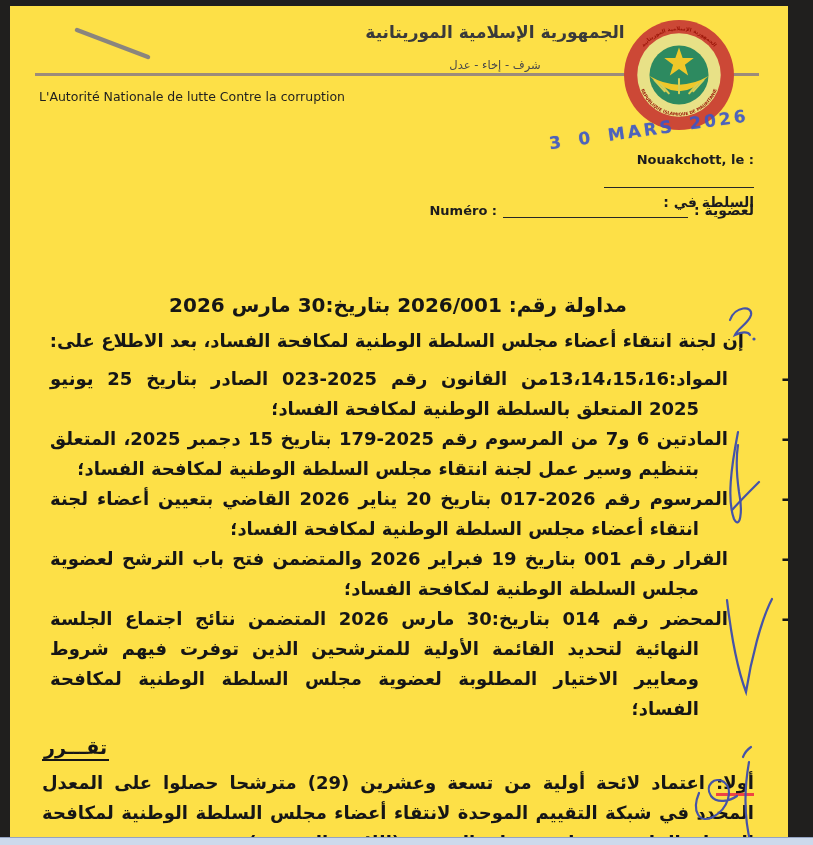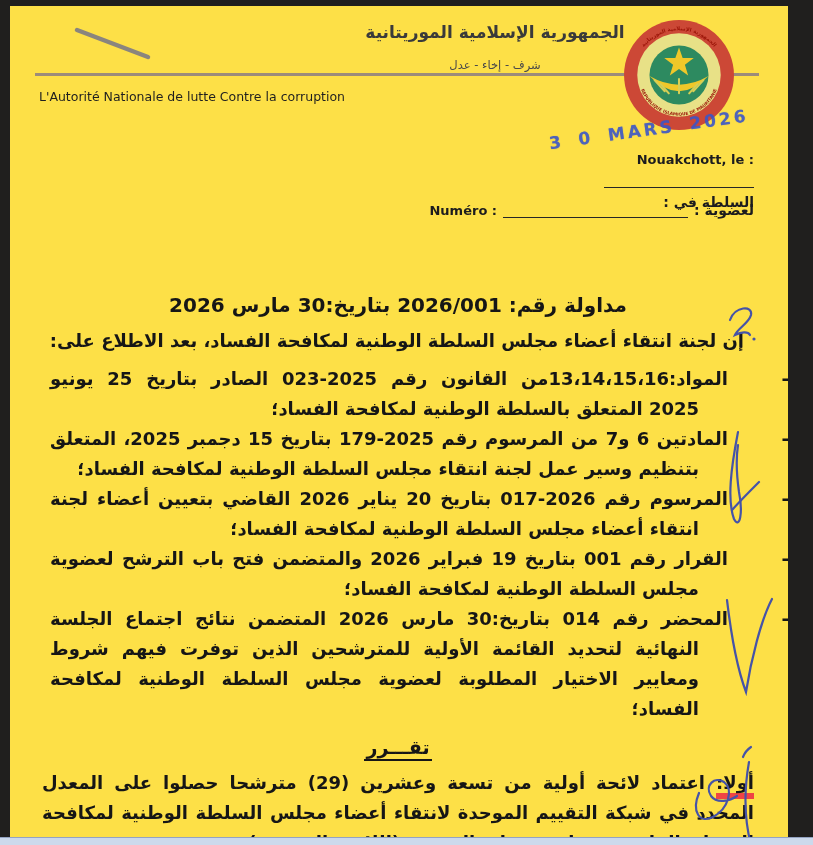--- a/index.html
+++ b/index.html
@@ -49,24 +49,24 @@
   .doc-body {
     position:absolute; left:32px; right:34px; top:282px;
     direction:rtl; color:#161616;
     font-size:18px; font-weight:bold; line-height:30px;
   }
   .doc-title { text-align:center; font-size:20px; line-height:34px; margin-bottom:4px; }
   .doc-intro { text-align:right; padding-right:10px; margin-bottom:8px; }
   .doc-list { list-style:none; }
   .doc-list li { padding-right:55px; text-indent:-45px; padding-left:8px; text-align:justify; }
   .dash { display:inline-block; margin-left:16px; }
-  .decision-heading { text-align:center; margin:8px 0 6px 0; font-size:19px; }
+  .decision-heading { text-align:left; margin:8px 0 6px 0; font-size:19px; }
   .decision-heading span { border-bottom:2px solid #161616; padding:0 2px 1px 2px; }
   .first-clause { text-align:justify; }
-  .first-lead { border-bottom:6px solid #ef4444; }
+  .first-lead { border-bottom:3px solid #ef4444; }
   
   .ink-overlay { position:absolute; left:0; top:0; width:813px; height:845px; z-index:4; pointer-events:none; }
 </style>
 </head>
 <body>
 
 <div class="screen">
   <div class="paper">
 
     <div class="hdr-ar-block">

